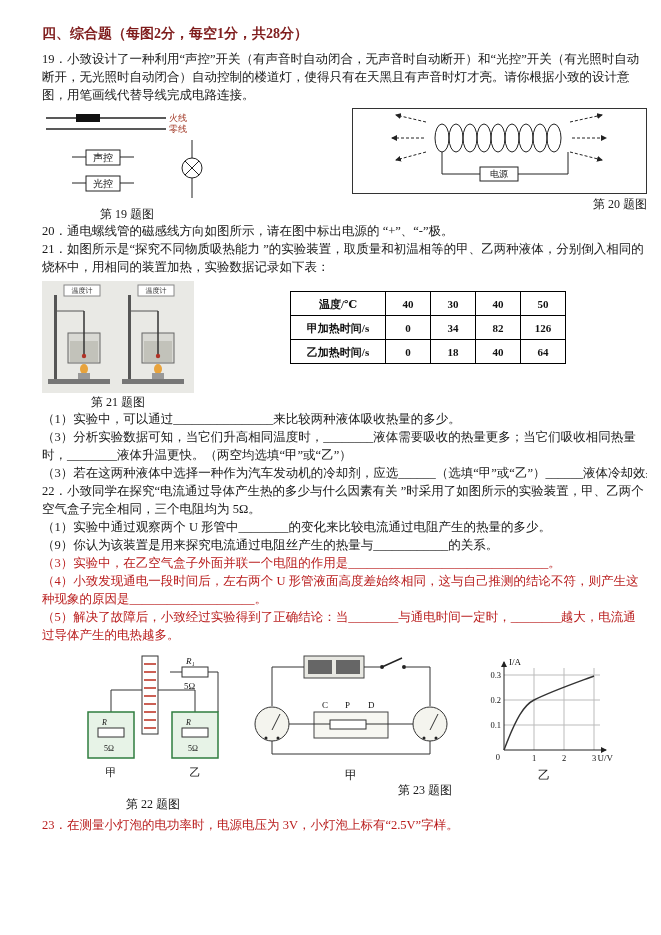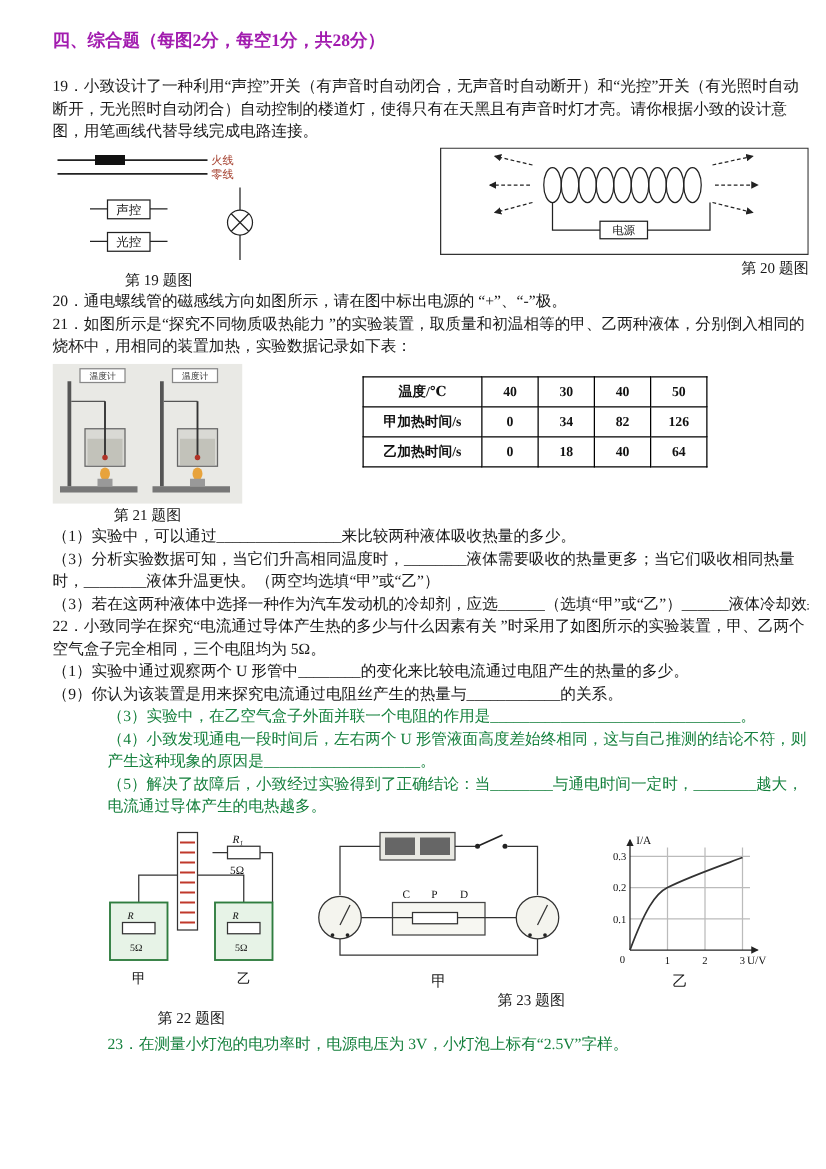--- a/index.html
+++ b/index.html
@@ -3,22 +3,22 @@
 <meta charset="utf-8">
 <style>
   html,body{margin:0;padding:0;background:#ffffff;}
   .page{
     position:relative;width:661px;height:935px;background:#fff;box-sizing:border-box;
     padding:24px 14px 0 42px;color:#181818;
     font-family:"Liberation Serif","DejaVu Serif",serif;
     font-size:12.5px;line-height:18px;
   }
   p{margin:0;}
-  .heading{color:#a21caf;font-weight:700;font-size:14px;line-height:20px;margin-bottom:16px;}
-  .blue{color:#15803d;margin-left:44px;}
+  .heading{color:#7f1d1d;font-weight:700;font-size:14px;line-height:20px;margin-bottom:6px;}
+  .blue{color:#b91c1c;}
   .nowrap{white-space:nowrap;overflow:hidden;}
   .caption{font-size:12px;line-height:15px;}
   .figrow{display:flex;align-items:flex-start;}
   .r19{margin-top:4px;}
   .r19 .col1{width:200px;}
   .r19 .col2{margin-left:auto;width:295px;}
   .cap19{width:170px;text-align:center;margin-top:3px;}
   .cap20{padding-left:28px;margin-top:3px;text-align:right;}
   .r21{margin-top:5px;}
   .r21 .colA{width:152px;}

